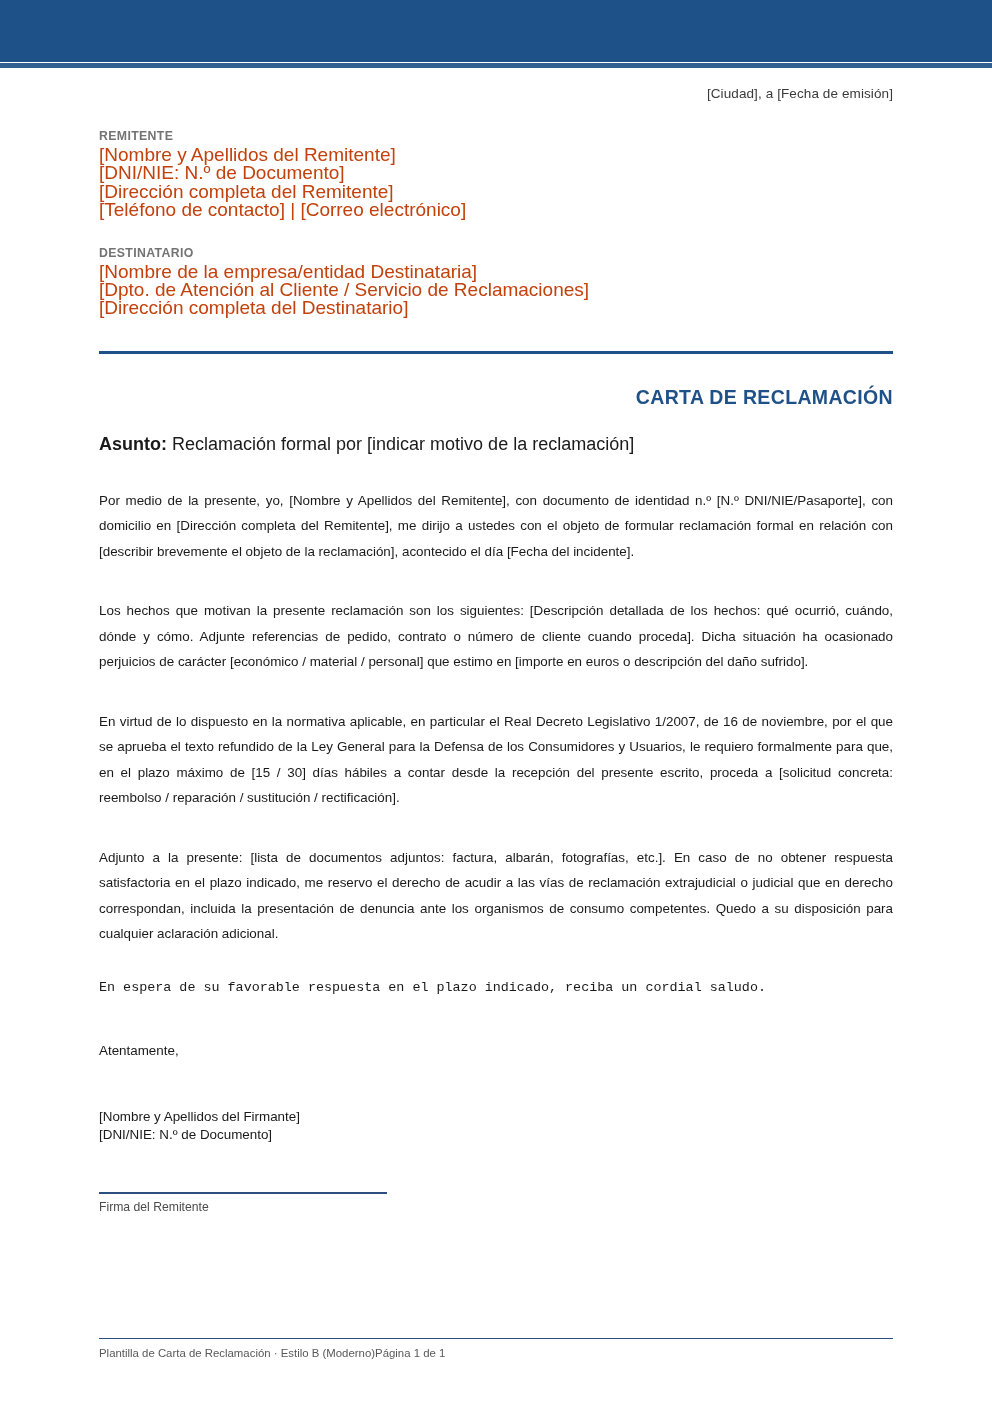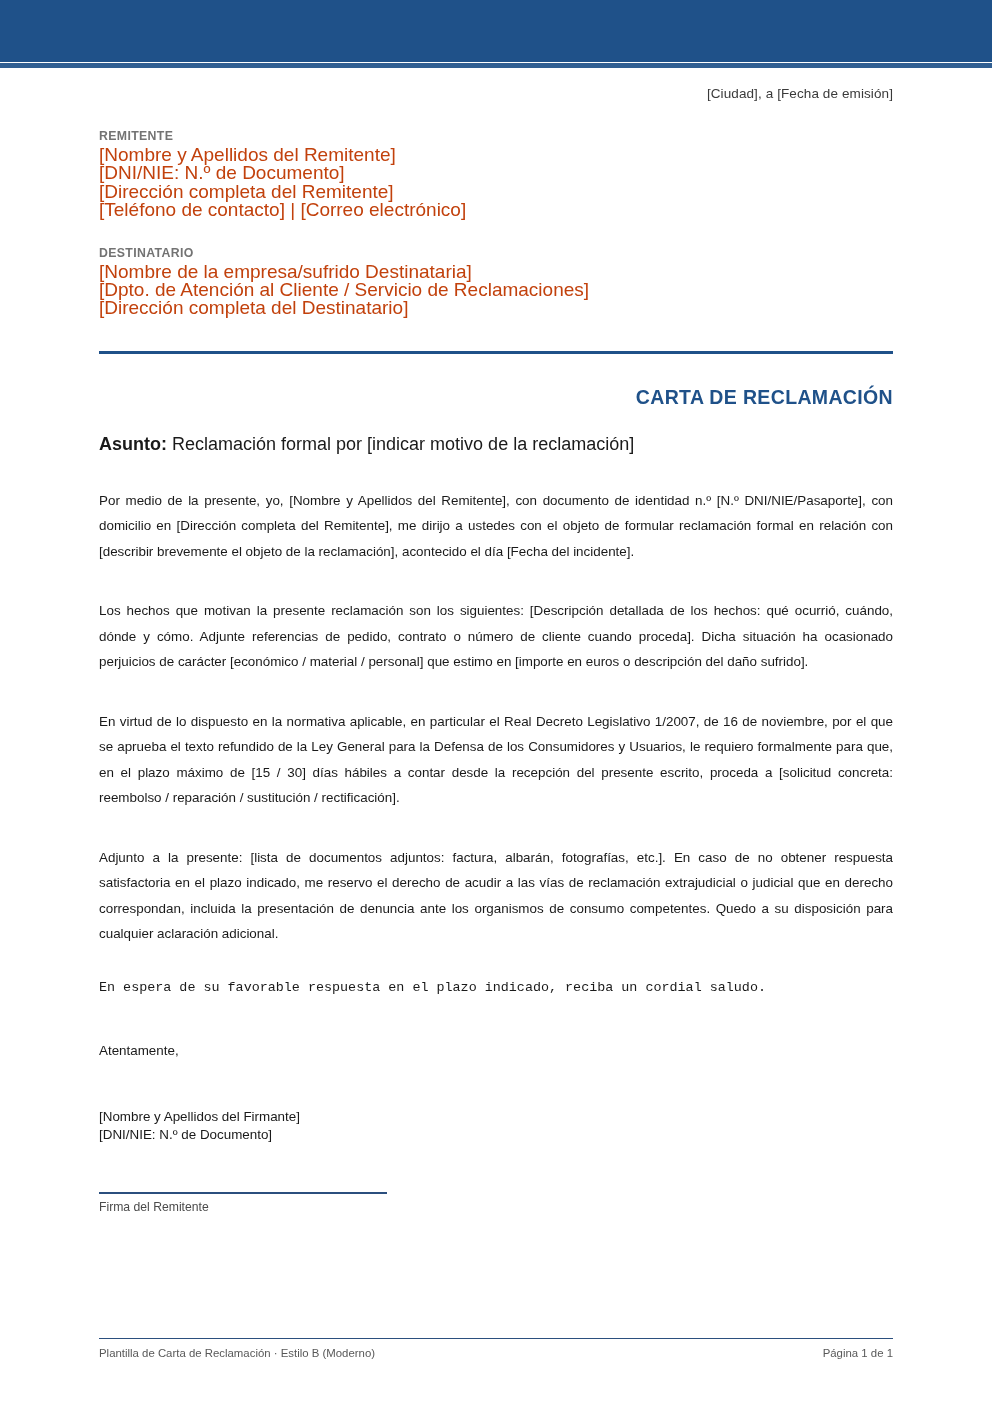--- a/index.html
+++ b/index.html
@@ -137,21 +137,21 @@
     left: 99px;
     right: 99px;
     bottom: 44px;
   }
   .footer-rule {
     height: 1px;
     background: #2b4f7e;
   }
   .footer-row {
     display: flex;
-    justify-content: space-between;
+    justify-content: flex-start;
     align-items: baseline;
     margin-top: 8px;
   }
   .footer-text {
     font-size: 11.4px;
     color: #585858;
   }
 </style>
 </head>
 <body>
@@ -166,21 +166,21 @@
   <div class="block sender">
     <div class="block-heading">REMITENTE</div>
     <div class="block-line">[Nombre y Apellidos del Remitente]</div>
     <div class="block-line">[DNI/NIE: N.º de Documento]</div>
     <div class="block-line">[Dirección completa del Remitente]</div>
     <div class="block-line">[Teléfono de contacto]  |  [Correo electrónico]</div>
   </div>
 
   <div class="block recipient">
     <div class="block-heading">DESTINATARIO</div>
-    <div class="block-line">[Nombre de la empresa/sufrido Destinataria]</div>
+    <div class="block-line">[Nombre de la empresa/entidad Destinataria]</div>
     <div class="block-line">[Dpto. de Atención al Cliente / Servicio de Reclamaciones]</div>
     <div class="block-line">[Dirección completa del Destinatario]</div>
   </div>
 
   <div class="title-rule"></div>
   <div class="doc-title">CARTA DE RECLAMACIÓN</div>
 
   <div class="subject">
     <b>Asunto:</b>
     <span>Reclamación formal por [indicar motivo de la reclamación]</span>

